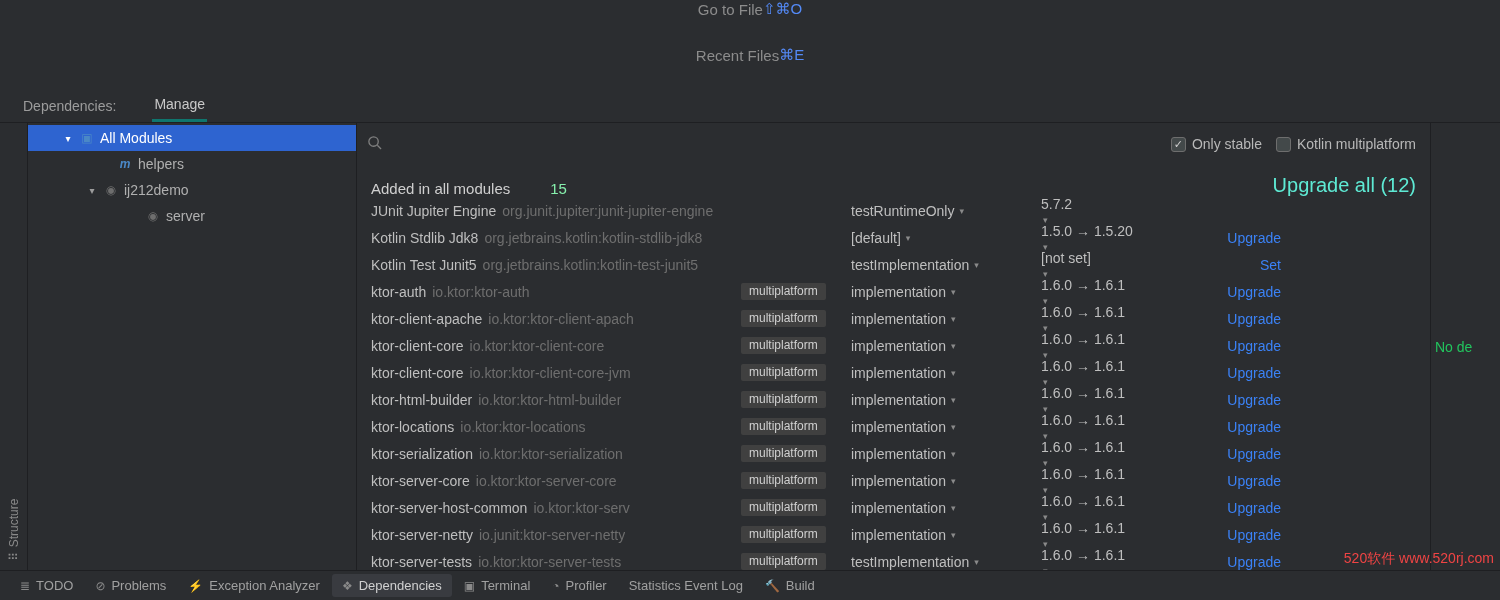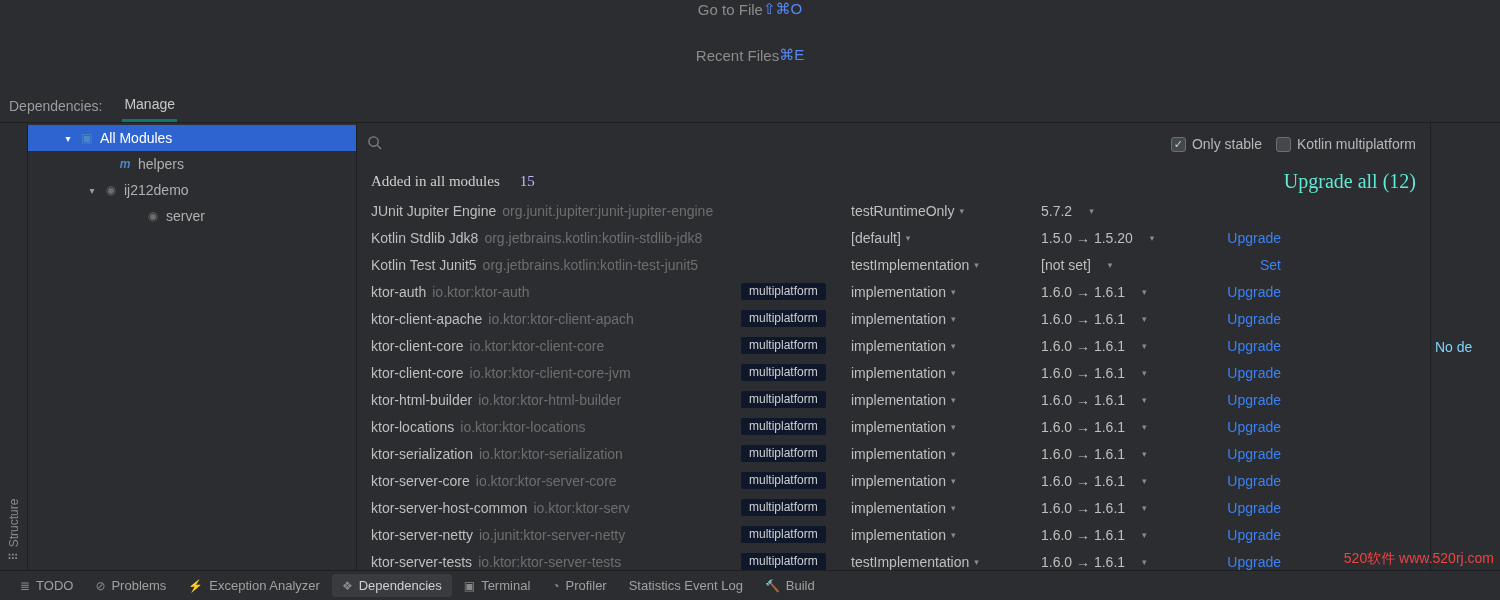--- a/index.html
+++ b/index.html
@@ -6,21 +6,21 @@
 body {
   width: 1500px; height: 600px;
   background: #2b2d30; color: #bababa;
   font-family: -apple-system, "Segoe UI", Arial, sans-serif;
   font-size: 13px; overflow: hidden; position: relative;
   display: flex; flex-direction: column;
 }
 .editor-hints { flex: 0 0 90px; display: flex; flex-direction: column; align-items: center; justify-content: flex-start; padding-top: 0; gap: 28px; color: #8c8c8c; font-size: 15px; }
 .editor-hints .hint { display: flex; gap: 0; align-items: center; }
 .hint .kbd { color: #548af7; font-size: 15px; }
-.tabs-row { flex: 0 0 32px; display: flex; align-items: center; gap: 18px; padding-left: 7px; color: #9c9c9c; font-size: 14px; border-bottom: 1px solid #1e1f22; }
+.tabs-row { flex: 0 0 32px; display: flex; align-items: center; gap: 34px; padding-left: 21px; color: #9c9c9c; font-size: 14px; border-bottom: 1px solid #1e1f22; }
 .tabs-row .tab { padding: 6px 2px 7px 2px; cursor: pointer; }
 .tabs-row .tab.active { color: #c9c9c9; border-bottom: 3px solid #0f766e; }
 .main { flex: 1 1 auto; display: flex; min-height: 0; }
 .left-gutter { flex: 0 0 28px; background: #2b2d30; position: relative; border-right: 1px solid #1e1f22; }
 .vlabel { position: absolute; left: 50%; transform-origin: center; transform: translateX(-50%) rotate(-90deg); white-space: nowrap; color: #8a8a8a; font-size: 12px; }
 .vlabel.structure { top: 400px; }
 .vlabel .ico { display: inline-block; width: 10px; text-align: center; margin-right: 4px; }
 .tree { flex: 0 0 328px; background: #2b2d30; color: #b0b0b0; font-size: 14px; padding-top: 2px; }
 .tree-item { display: flex; align-items: center; height: 26px; cursor: pointer; white-space: nowrap; }
 .tree-item .chev { width: 12px; text-align: center; font-size: 10px; color: #9c9c9c; margin-right: 4px; }
@@ -32,36 +32,36 @@
 .tree-item.l2 { padding-left: 100px; }
 .ico-all { color:#4a88c7; }
 .ico-m { color:#4a88c7; font-style: italic; font-weight: bold; }
 .ico-pkg { color:#6e6e6e; }
 .deps-panel { flex: 1 1 auto; display: flex; flex-direction: column; background: #2b2d30; min-width: 0; border-left: 1px solid #1e1f22; }
 .deps-toolbar { flex: 0 0 42px; display: flex; align-items: center; padding: 0 14px 0 10px; gap: 14px; }
 .search-ico { color: #808080; font-size: 14px; }
 .flex-spacer { flex: 1; }
 .chk { display: flex; align-items: center; gap: 6px; color: #b8b8b8; font-size: 14px; cursor: pointer; }
 .chk .box { width: 15px; height: 15px; border: 1px solid #6e6e6e; border-radius: 3px; display: flex; align-items: center; justify-content: center; font-size: 11px; color: #cfcfcf; background:#43494a; }
-.deps-header { flex: 0 0 32px; display: flex; align-items: center; padding: 0 14px; font-family: Liberation Serif, serif; }
+.deps-header { flex: 0 0 32px; display: flex; align-items: flex-end; padding: 0 14px; }
 .deps-header .title { color: #cfcfcf; font-size: 15px; font-weight: 500; }
-.deps-header .count { color: #c4b5fd; margin-left: 20px; font-size: 15px; }
+.deps-header .count { color: #86efac; margin-left: 40px; font-size: 15px; }
 .deps-header .upgrade-all { color: #5eead4; font-size: 20px; cursor: pointer; }
 .deps-list { flex: 1 1 auto; overflow: hidden; padding: 0 14px 2px 14px; }
 .dep-row { display: flex; align-items: center; height: 27px; font-size: 14px; }
 .dep-row .name { color: #bfbfbf; white-space: nowrap; }
 .dep-row .coord { color: #6e6e6e; margin-left: 6px; white-space: nowrap; overflow: hidden; text-overflow: ellipsis; flex-shrink: 1; min-width: 0; }
 .dep-row .left { display: flex; align-items: flex-end; width: 370px; min-width: 370px; overflow: hidden; }
 .dep-row .badge-slot { width: 110px; display: flex; justify-content: flex-start; }
-.dep-row .badge { background: #0f172a; color: #d0d0d0; font-size: 12px; padding: 1px 8px 2px; border-radius: 2px; }
+.dep-row .badge { background: #404040; color: #d0d0d0; font-size: 12px; padding: 1px 8px 2px; border-radius: 2px; }
 .dep-row .scope { width: 190px; color: #bfbfbf; display: flex; align-items: center; gap: 3px; cursor: pointer; }
-.dep-row .ver { width: 160px; color: #bfbfbf; display: flex; align-items: center; gap: 15px; cursor: pointer; }
+.dep-row .ver { width: 160px; color: #bfbfbf; display: flex; gap: 3px; cursor: pointer; flex-direction: column; }
 .dep-row .action { width: 80px; text-align: right; color: #3b82f6; cursor: pointer; }
 .dd { font-size: 9px; color: #8a8a8a; margin-left: 2px; }
-.right-hint { flex: 0 0 70px; display: flex; align-items: center; color: #7dd3fc; font-size: 14px; overflow: hidden; white-space: nowrap; padding-left: 4px; border-left: 1px solid #1e1f22; }
+.right-hint { flex: 0 0 70px; display: flex; align-items: center; color: #22c55e; font-size: 14px; overflow: hidden; white-space: nowrap; padding-left: 4px; border-left: 1px solid #1e1f22; }
 .bottom-bar { flex: 0 0 30px; display: flex; align-items: center; background: #2b2d30; border-top: 1px solid #1e1f22; padding: 0 10px; gap: 2px; font-size: 13px; color: #a0a0a0; }
 .bbtn { display: flex; align-items: center; gap: 6px; padding: 4px 10px; cursor: pointer; border-radius: 3px; }
 .bbtn.active { background: #393b40; color: #d0d0d0; }
 .bbtn .bico { font-size: 12px; color: #8a8a8a; }
 .watermark { position: absolute; right: 6px; bottom: 32px; color: #ef4444; font-size: 14px; }
 </style>
 </head>
 <body>
 
 <div class="editor-hints">

